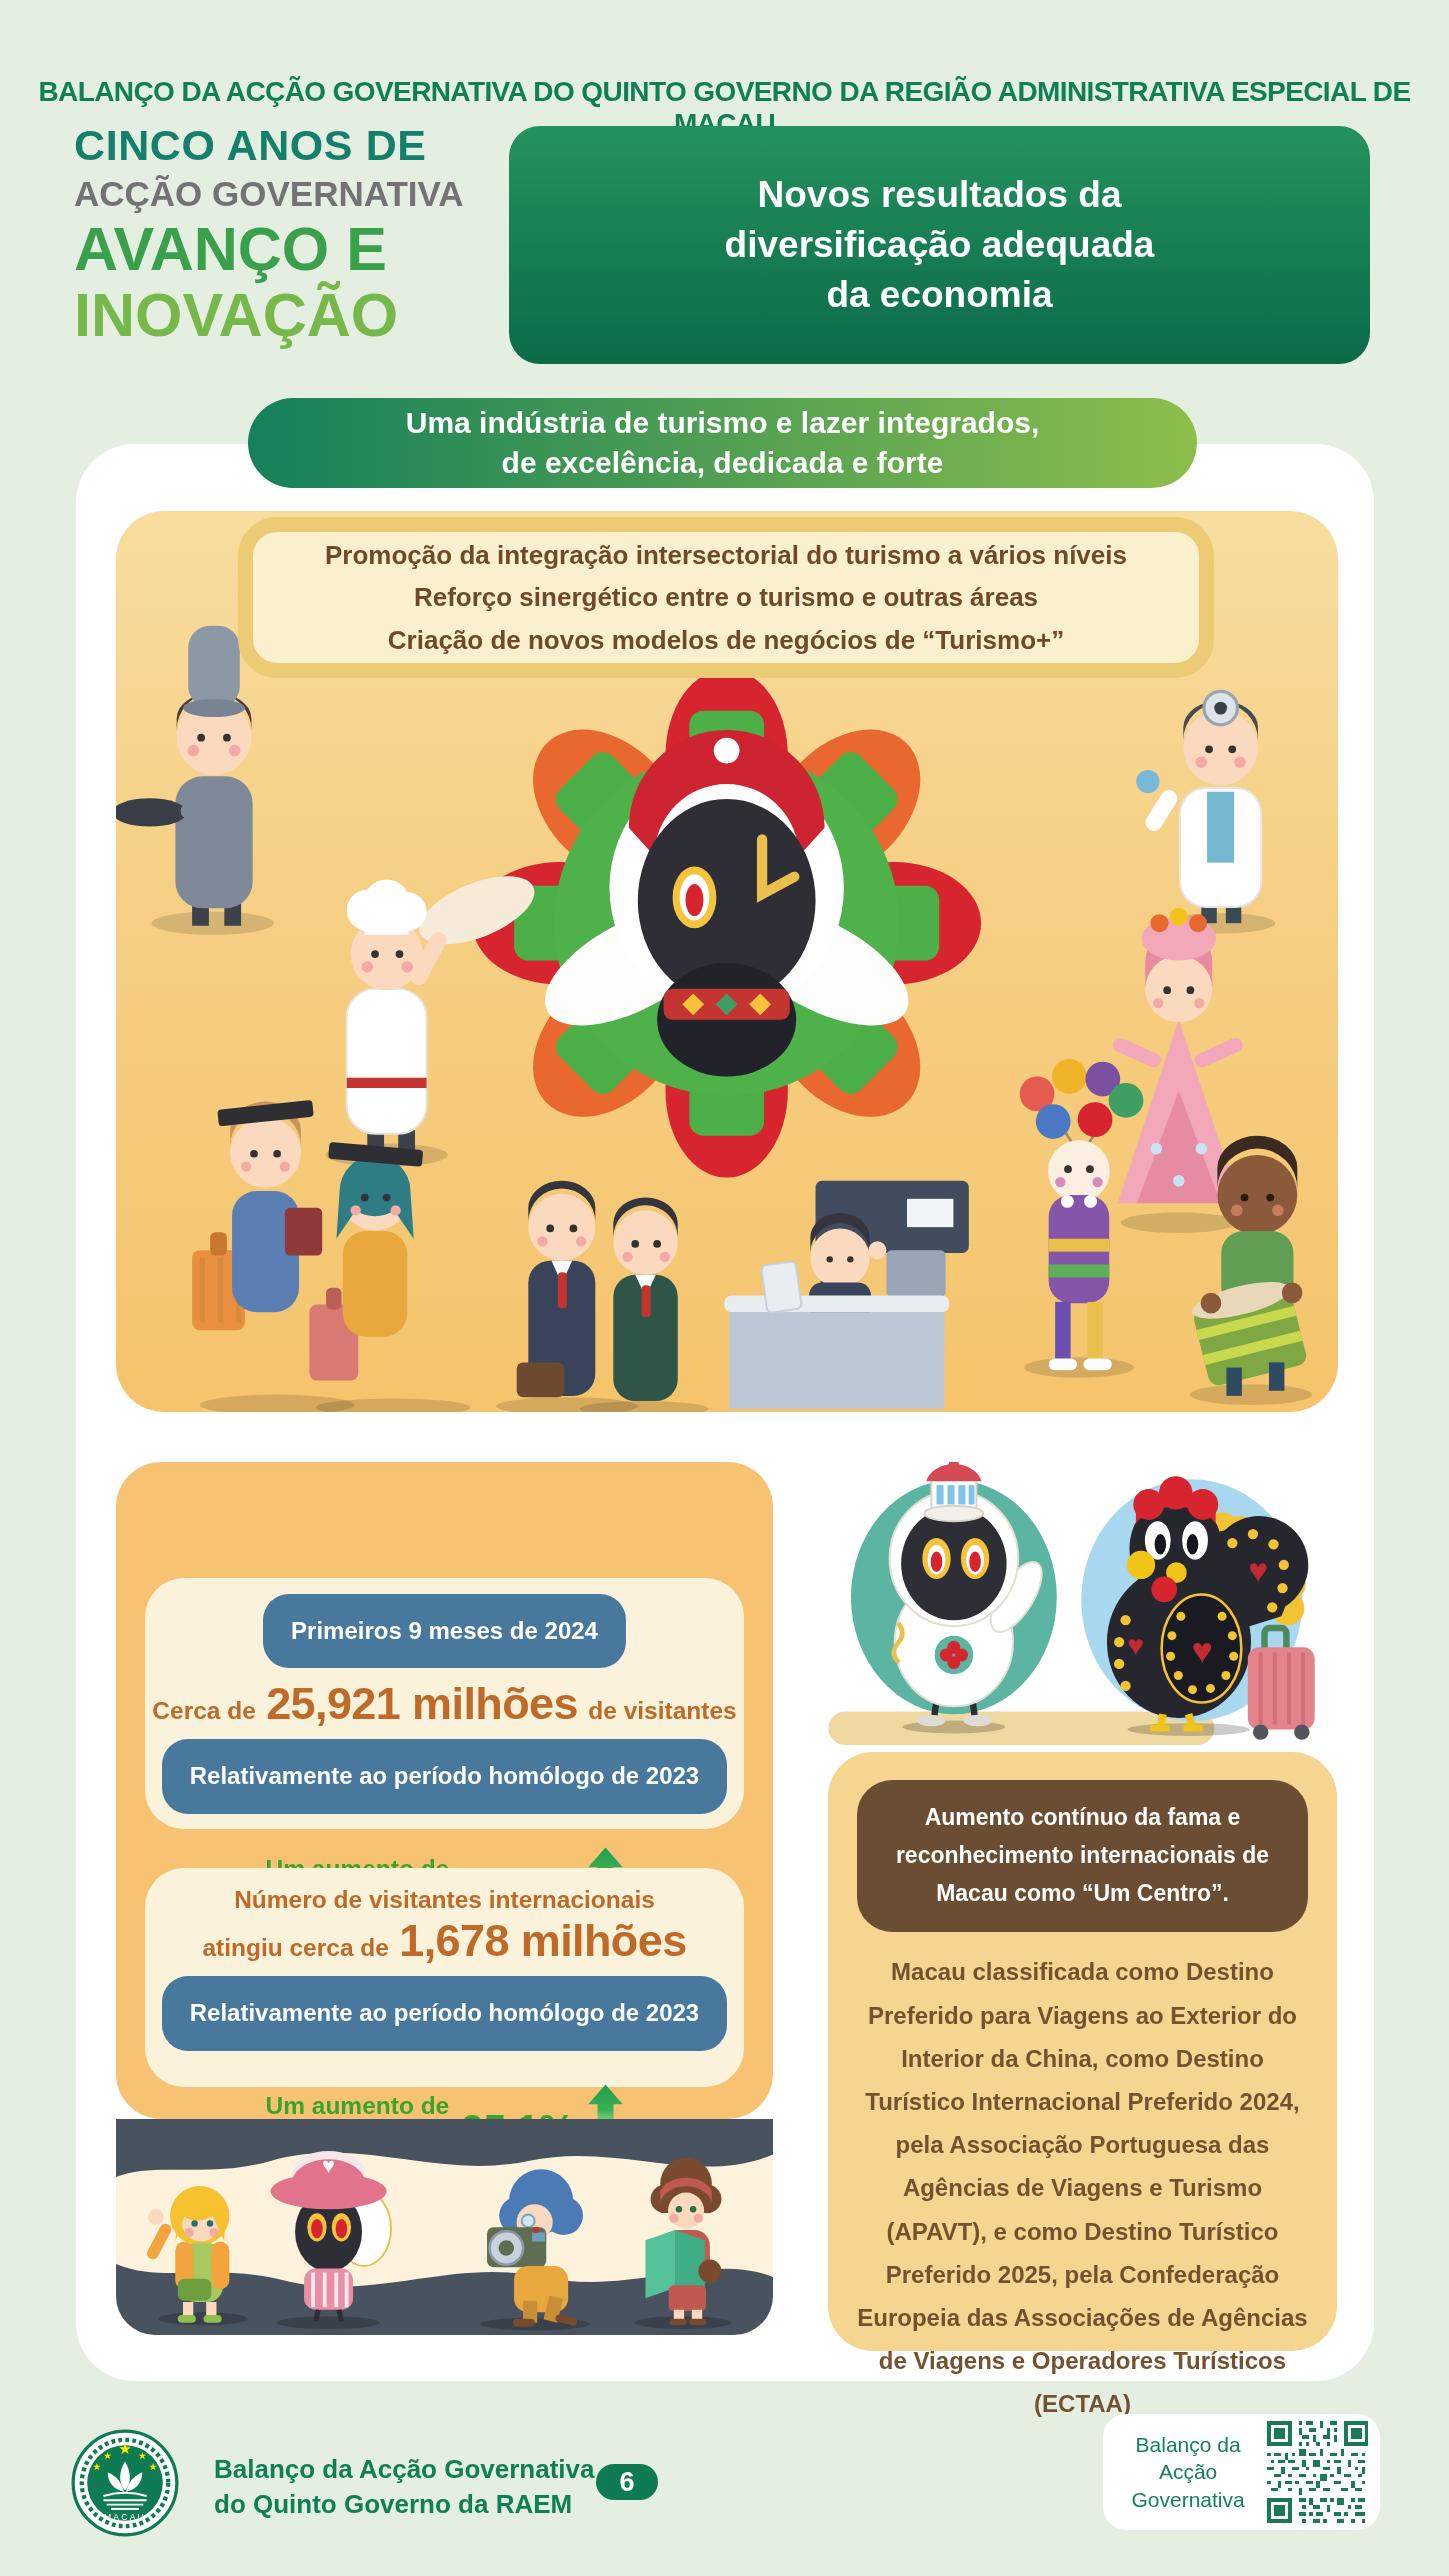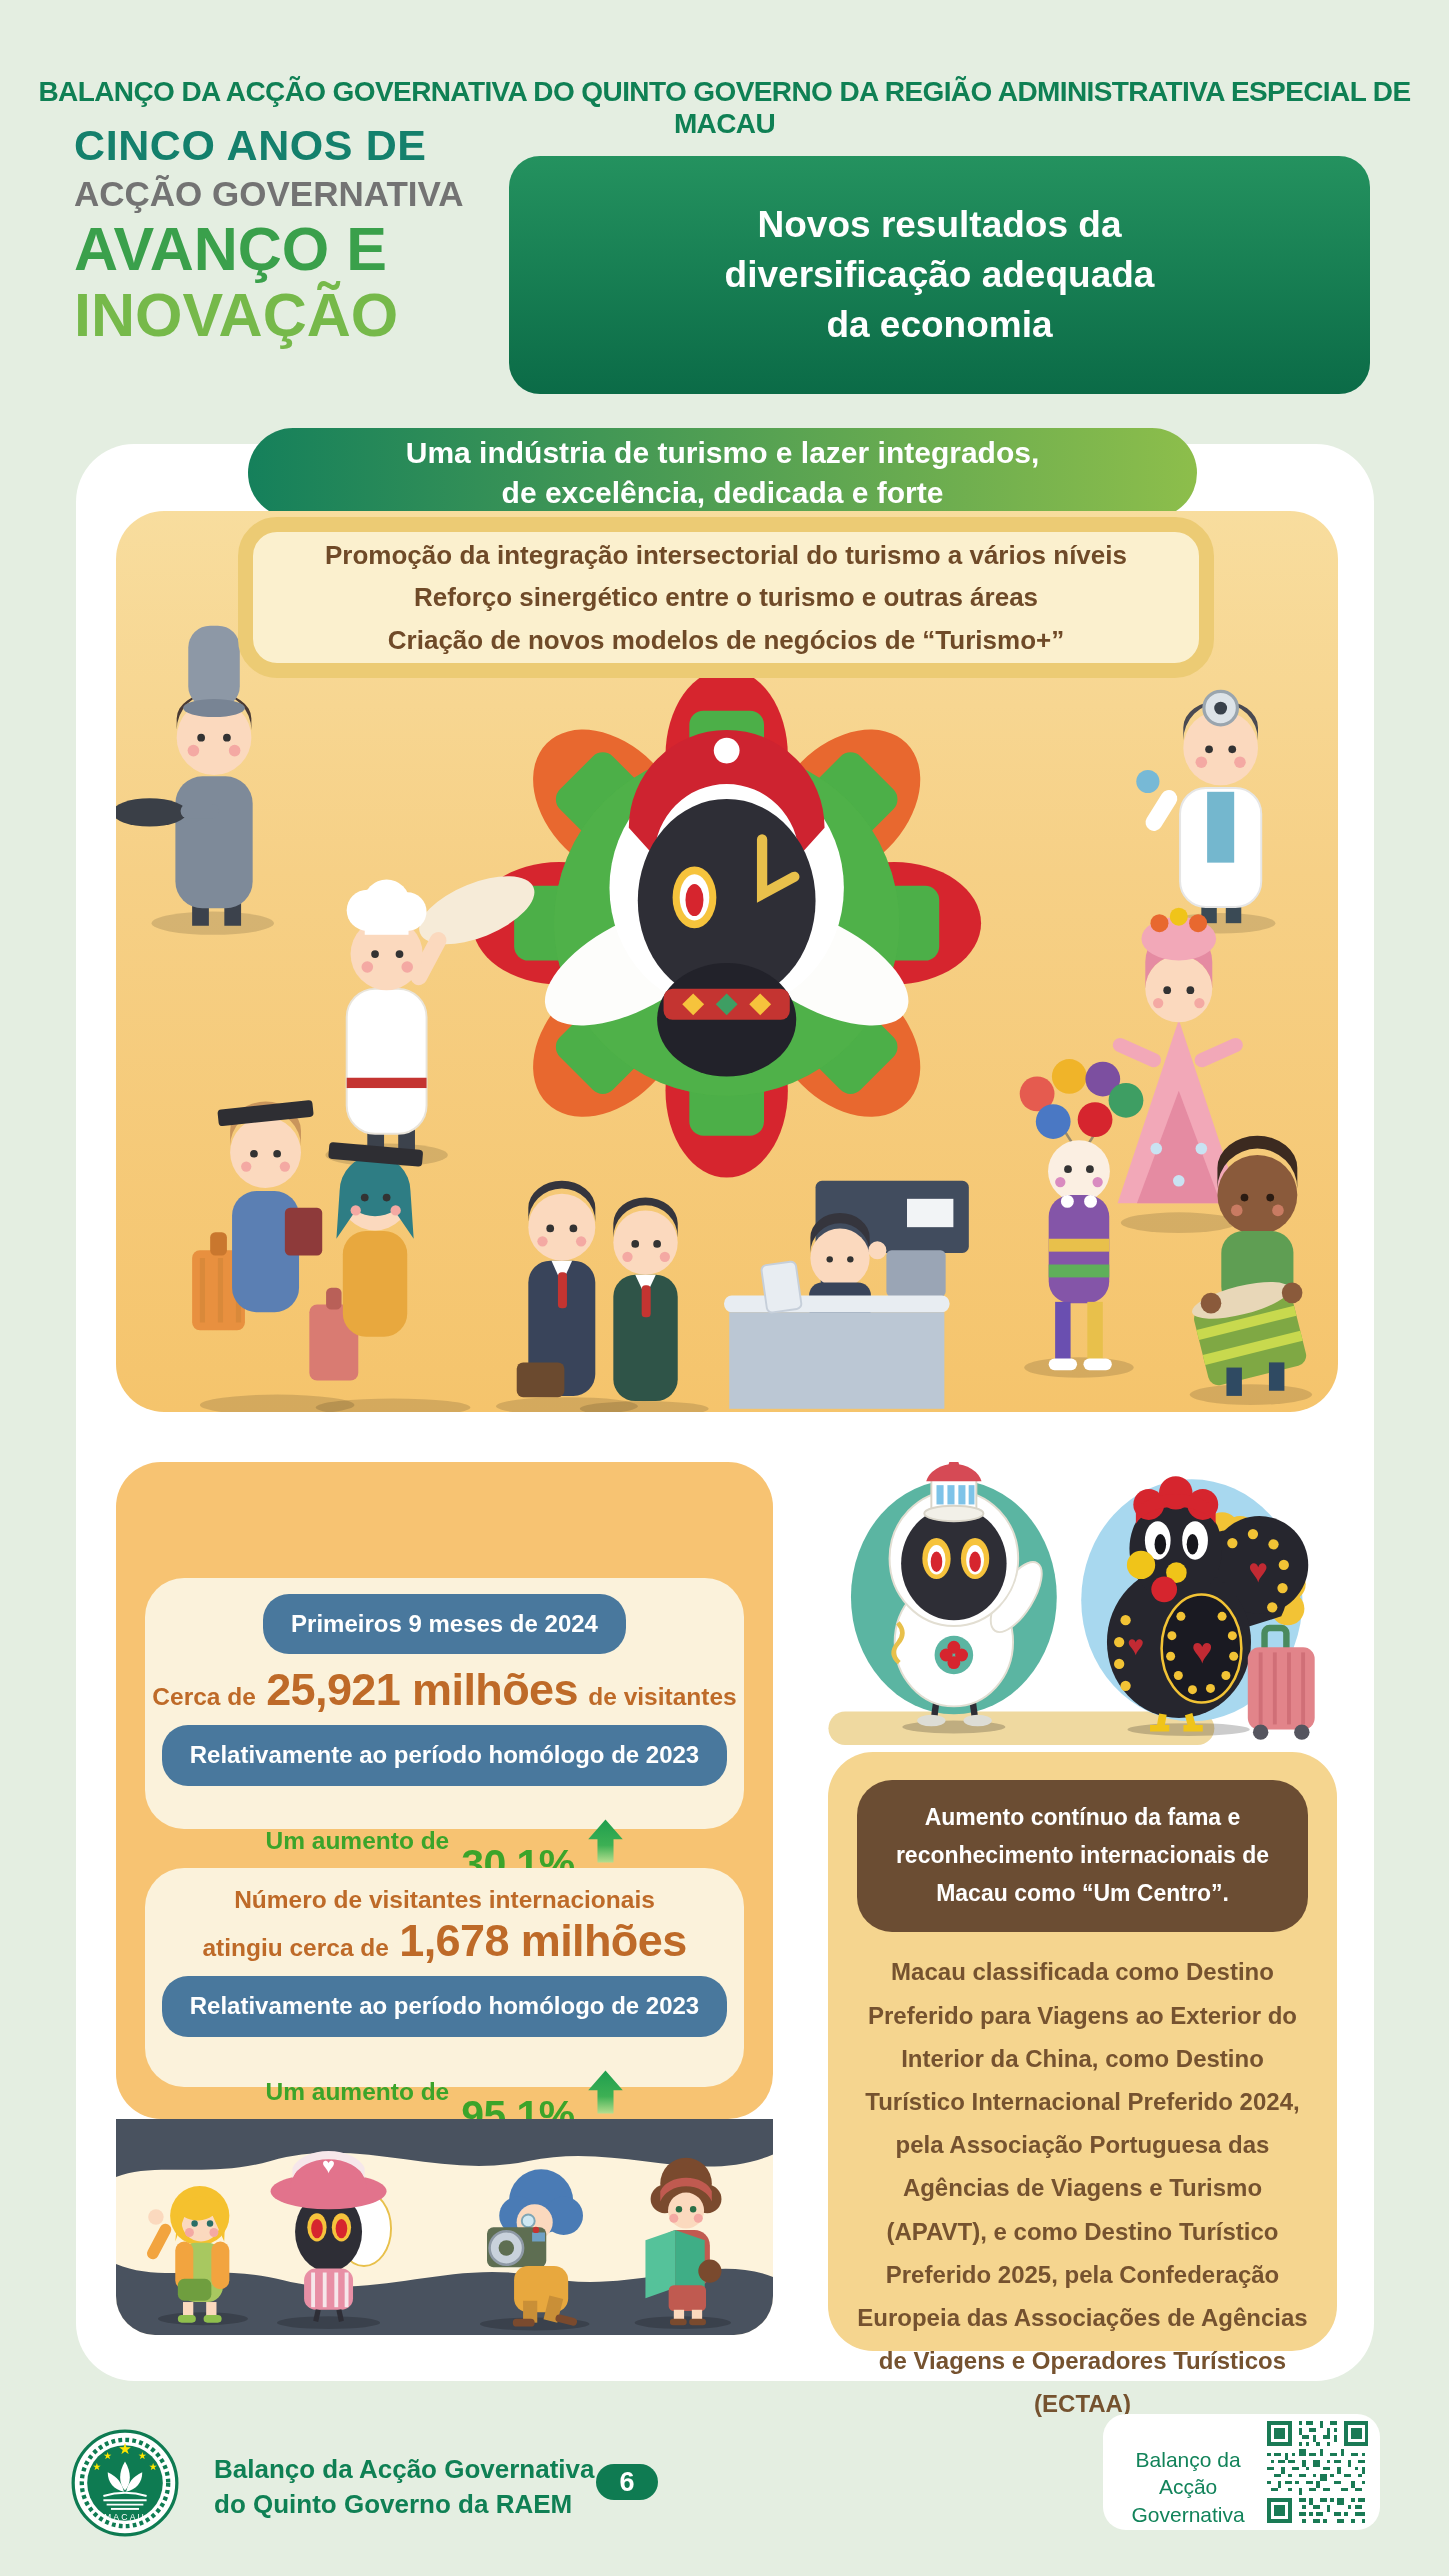--- a/index.html
+++ b/index.html
@@ -1,19 +1,19 @@
 <!DOCTYPE html>
 <html style="font-size:10.3px"><head>
 <meta charset="utf-8">
 <style>
   html,body{margin:0;padding:0;background:#E4EEE1;}
   #poster{position:relative;width:1449px;height:2576px;background:#E4EEE1;overflow:hidden;
           font-family:"Liberation Sans",sans-serif;}
   .abs{position:absolute;}
-  .pre{white-space:pre-line;margin-top:30px;}
+  .pre{white-space:pre-line;}
   
   #kicker{left:0;right:0;top:76px;text-align:center;font-size:28px;font-weight:700;
           color:#0F8054;letter-spacing:-0.6px;}
   #title-block{left:74px;top:124px;width:438px;line-height:1.02;}
   #title-block .t1{font-size:43px;font-weight:700;color:#14806C;letter-spacing:0.6px;}
   #title-block .t2{font-size:35px;font-weight:700;color:#737373;margin-top:7.7px;}
   #title-block .t3{font-size:61px;font-weight:700;color:#3AA04B;margin-top:6.4px;}
   #title-block .t4{font-size:61px;font-weight:700;color:#76B94A;margin-top:3.9px;}
   #headline-box{left:509px;top:126px;width:861px;height:238px;border-radius:31px;
     background:linear-gradient(180deg,#24925F,#0B6B47);display:flex;align-items:center;
@@ -33,21 +33,21 @@
     text-align:center;}
   
   #visitors-box{left:116px;top:1462px;width:657px;height:657px;background:#F7C372;border-radius:45px;}
   #visitors-title{position:absolute;left:0;top:22px;width:100%;text-align:center;color:#7A4B28;
     font-size:27px;font-weight:700;line-height:1.5;}
   .cream{position:absolute;left:29px;width:599px;background:#FBF2DB;border-radius:39px;
     display:flex;flex-direction:column;align-items:center;}
   #vbox1{top:116px;height:251px;}
   #vbox2{top:406px;height:219px;}
   .bluepill{background:#49789D;color:#fff;border-radius:26px;font-size:24px;font-weight:700;
-    padding:17px 28px;line-height:1.1;}
+    padding:24px 28px;line-height:1.1;}
   .statline{color:#BE6A28;font-weight:700;display:flex;align-items:baseline;gap:10.3px;}
   .statline .sm{font-size:24.5px;}
   .statline .big{font-size:45px;letter-spacing:-0.6px;}
   .greenline{color:#3BA42A;font-weight:700;display:flex;align-items:center;gap:12px;}
   .greenline .sm{font-size:24.5px;}
   .greenline .big{font-size:41px;letter-spacing:-0.6px;margin-top:48px;}
   .arrow-ic{width:37px;height:44px;}
   #tourists{left:116px;top:2119px;width:657px;height:216px;border-radius:0 0 39px 39px;overflow:hidden;
     background:#FDF3DC;}
   

